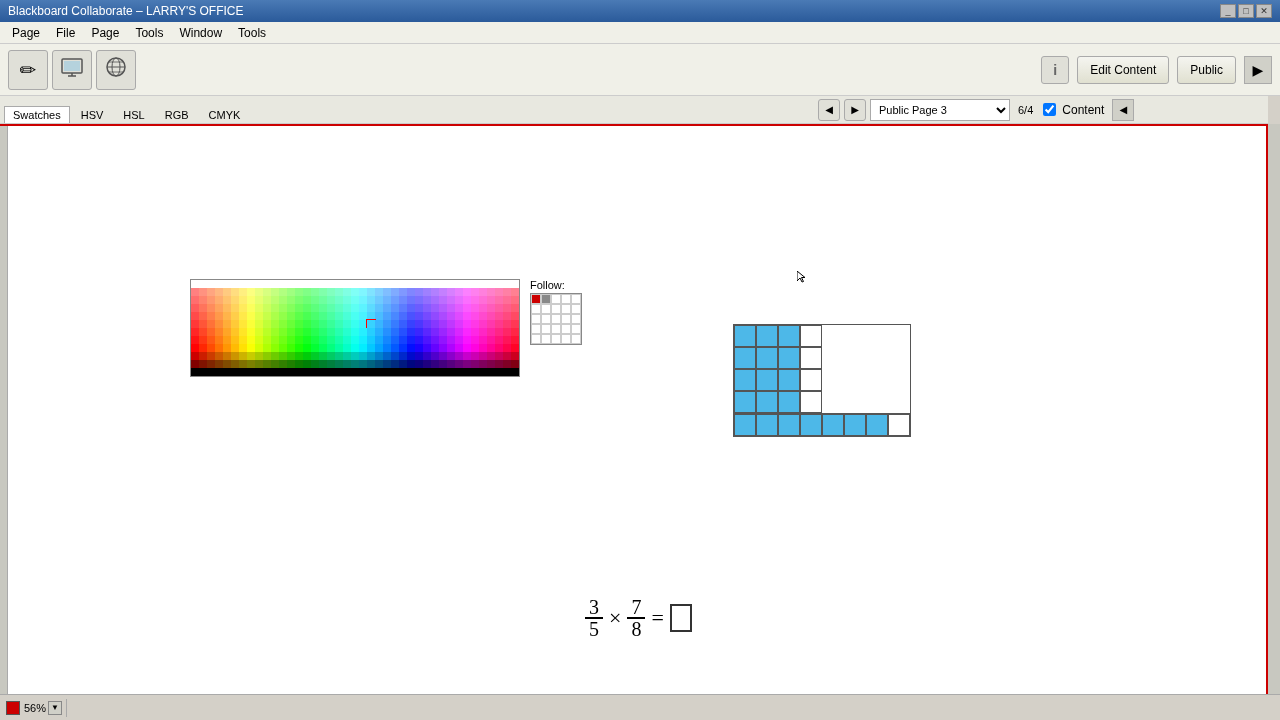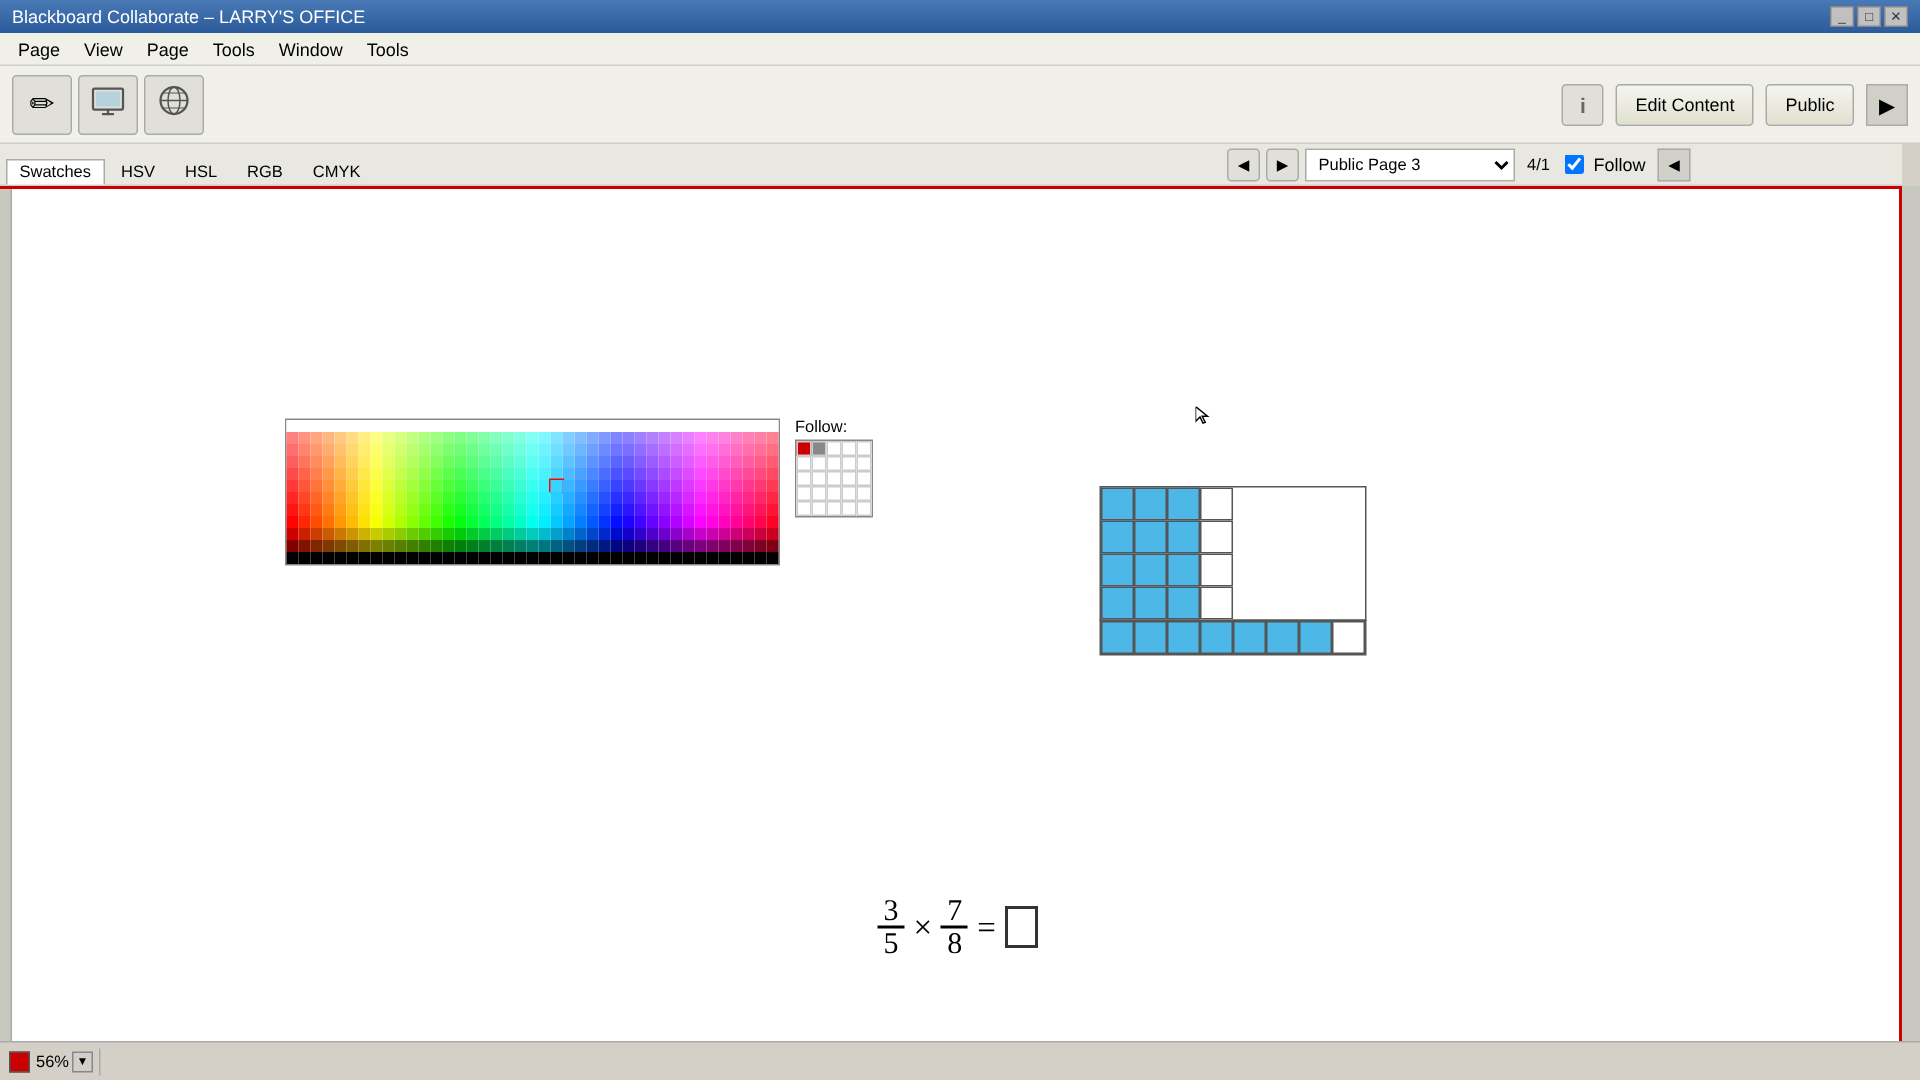--- a/index.html
+++ b/index.html
@@ -211,21 +211,21 @@
   <span>Blackboard Collaborate – LARRY'S OFFICE</span>
   <div id="titlebar-controls">
     <div class="title-btn">_</div>
     <div class="title-btn">□</div>
     <div class="title-btn">✕</div>
   </div>
 </div>
 
 <div id="menubar">
   <span class="menu-item">Page</span>
-  <span class="menu-item">View</span>
+  <span class="menu-item">File</span>
   <span class="menu-item">Page</span>
   <span class="menu-item">Tools</span>
   <span class="menu-item">Window</span>
   <span class="menu-item">Tools</span>
 </div>
 
 <div id="toolbar">
   <div class="toolbar-btn">
     <span style="font-size:20px;">✏</span>
   </div>
@@ -269,23 +269,23 @@
   </div>
   <div class="nav-arrow">
     <span>▶</span>
   </div>
   <select class="page-select">
     <option>Public Page 3</option>
     <option>Public Page 1</option>
     <option>Public Page 2</option>
     <option>Public Page 4</option>
   </select>
-  <span class="page-count">4/1</span>
+  <span class="page-count">6/4</span>
   <input type="checkbox" checked="" style="margin: 0px 2px;">
-  <span>Follow</span>
+  <span>Content</span>
   <div style="width:22px; height:22px; background:#d0d0c8; border:1px solid #aaa; display:flex; align-items:center; justify-content:center; cursor:pointer; margin-left:4px;">
     <span style="font-size:10px;">◀</span>
   </div>
 </div>
 
 <div id="color-tabs" style="position:absolute; top:96px; left:0; width:810px; height:28px; background:#e8e8e0; border-bottom:1px solid #ccc; display:flex; align-items:flex-end; padding:0 4px; z-index:10;">
   <div class="color-tab active">Swatches</div>
   <div class="color-tab">HSV</div>
   <div class="color-tab">HSL</div>
   <div class="color-tab">RGB</div>

